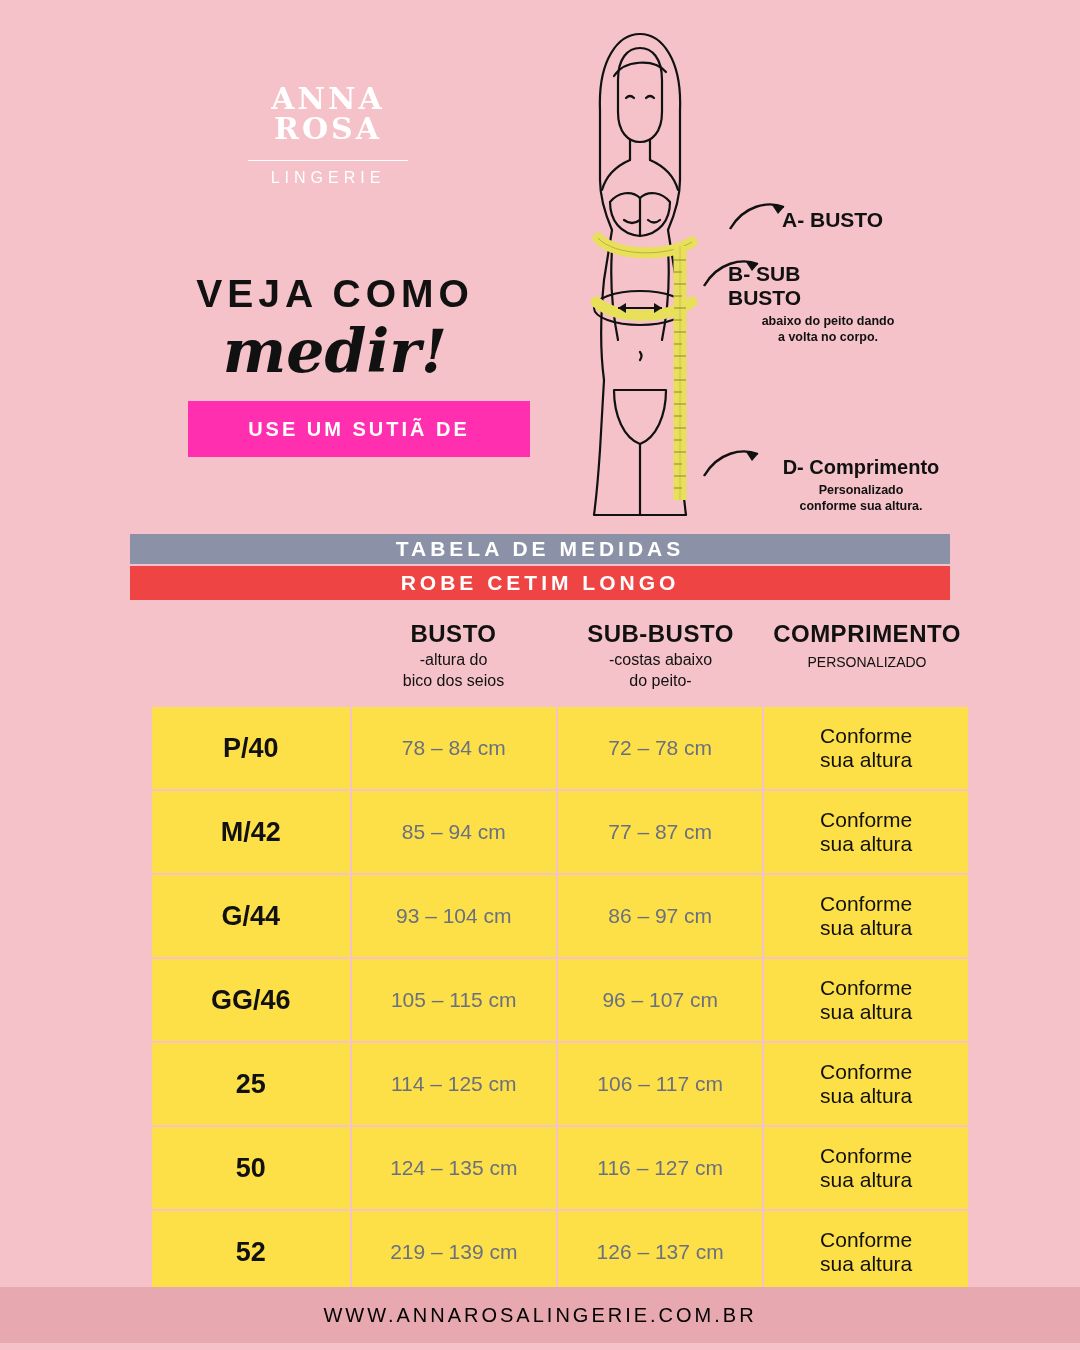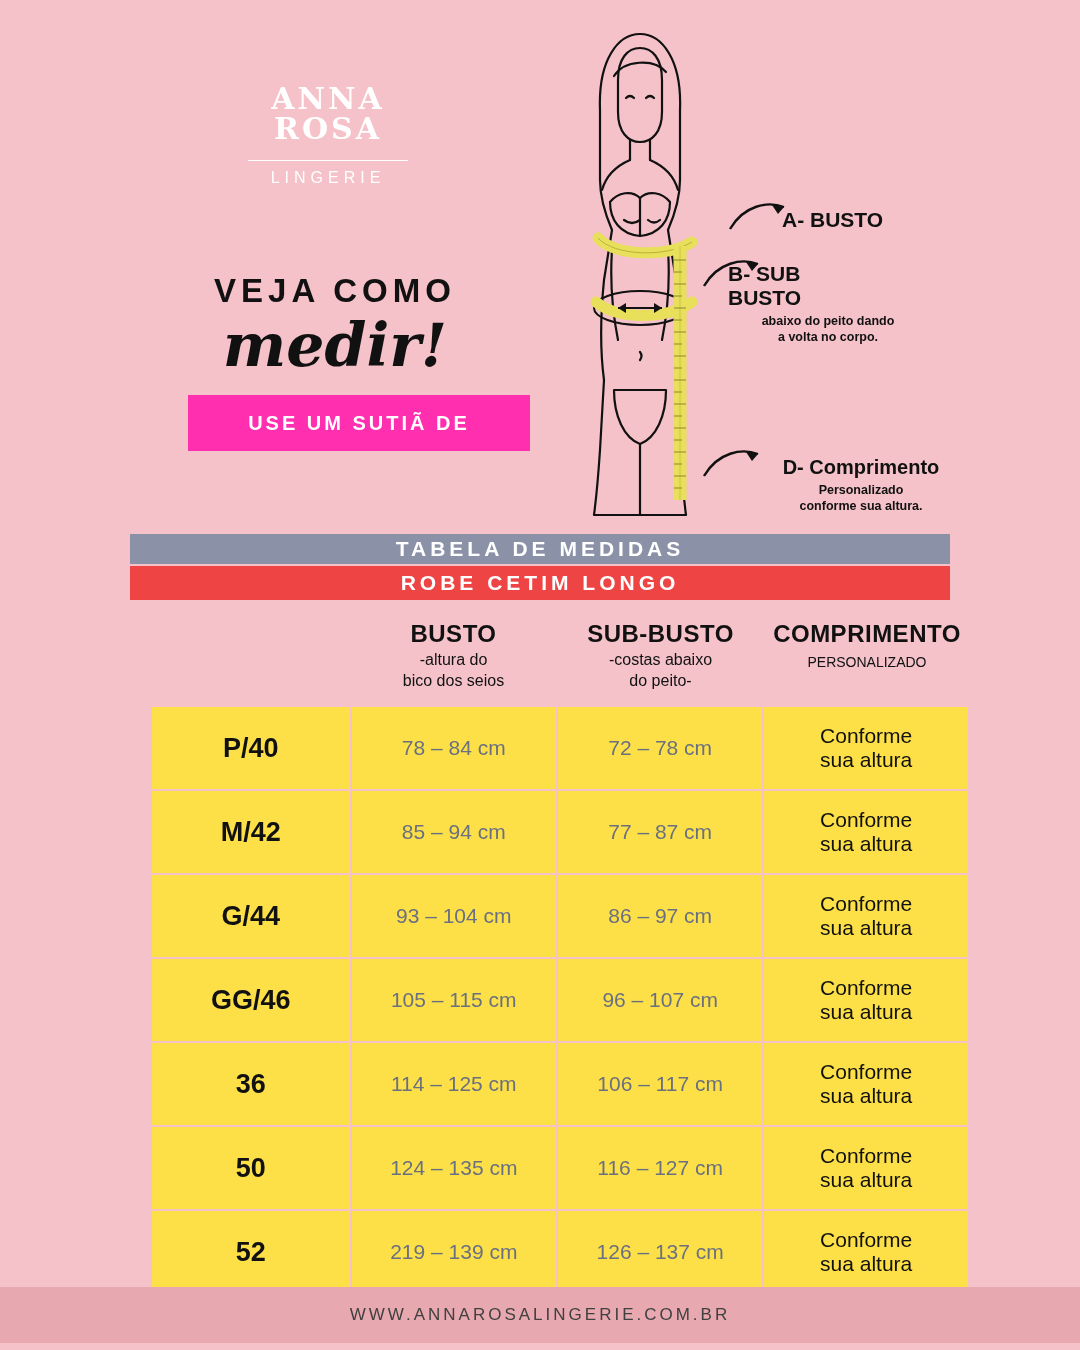--- a/index.html
+++ b/index.html
@@ -49,21 +49,21 @@
   .headline {
     position: absolute;
     left: 160px;
     top: 272px;
     width: 350px;
     text-align: center;
   }
   .headline-1 {
     font-family: "Liberation Sans", sans-serif;
     font-weight: bold;
-    font-size: 33px;
+    font-size: 39px;
     letter-spacing: 5px;
     color: #111111;
   }
   .headline-2 {
     font-family: "DejaVu Serif", serif;
     font-style: italic;
     font-weight: bold;
     font-size: 60px;
     color: #111111;
     line-height: 1.05;
@@ -211,23 +211,23 @@
     left: 0;
     bottom: 0;
     width: 1080px;
     height: 56px;
     background: #e8a8b0;
     display: flex;
     align-items: center;
     justify-content: center;
   }
   .footer-text {
-    font-size: 17px;
+    font-size: 20px;
     letter-spacing: 3px;
-    color: #404040;
+    color: #000000;
   }
 </style>
 </head>
 <body>
 
 <div class="page">
 
   <div class="logo-block">
     <div class="logo-name">ANNA ROSA</div>
     <div class="logo-rule"></div>
@@ -410,21 +410,21 @@
       <tr>
         <td class="size">GG/46</td>
         <td class="meas">105 – 115 cm</td>
         <td class="meas">96 – 107 cm</td>
         <td class="comp">
           <div>Conforme</div>
           <div>sua altura</div>
         </td>
       </tr>
       <tr>
-        <td class="size">36</td>
+        <td class="size">25</td>
         <td class="meas">114 – 125 cm</td>
         <td class="meas">106 – 117 cm</td>
         <td class="comp">
           <div>Conforme</div>
           <div>sua altura</div>
         </td>
       </tr>
       <tr>
         <td class="size">50</td>
         <td class="meas">124 – 135 cm</td>

